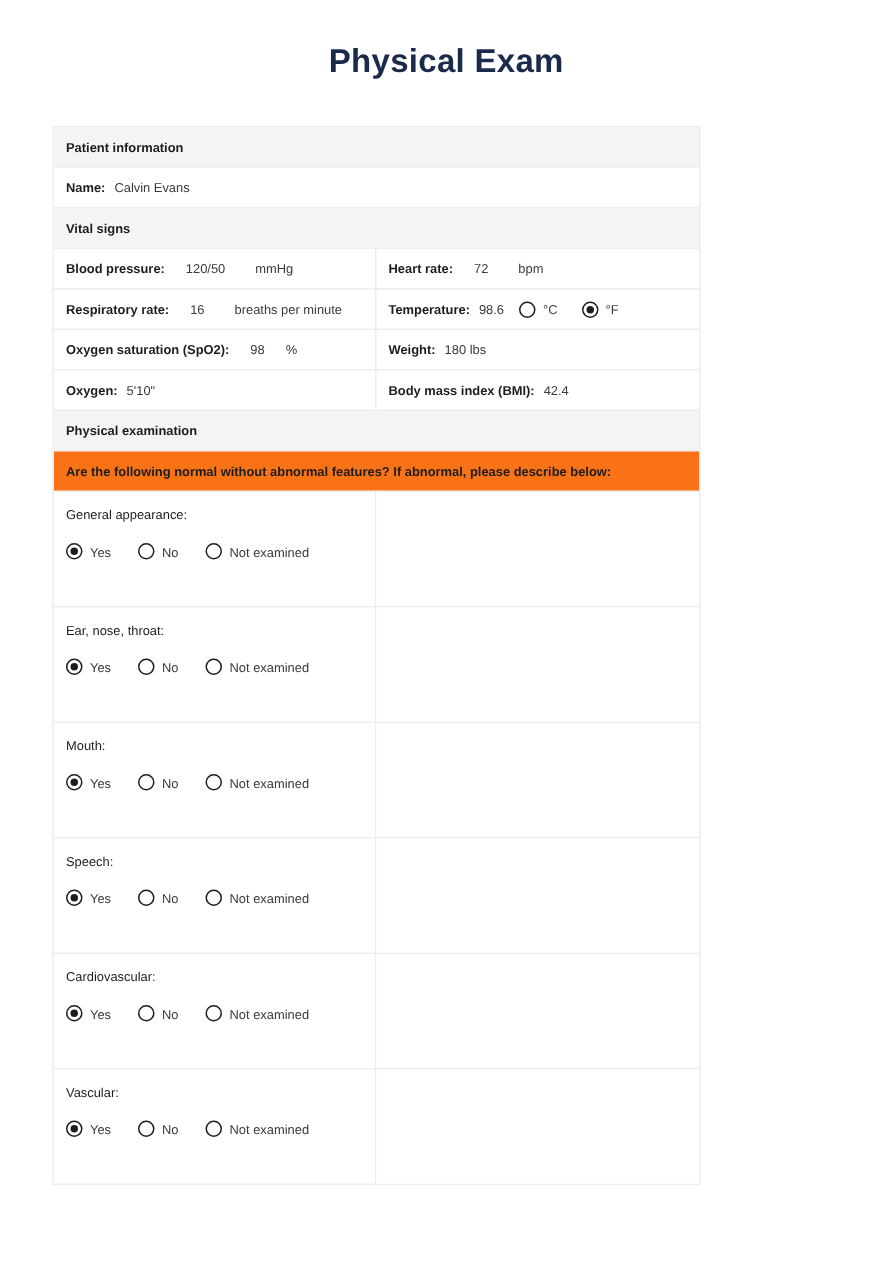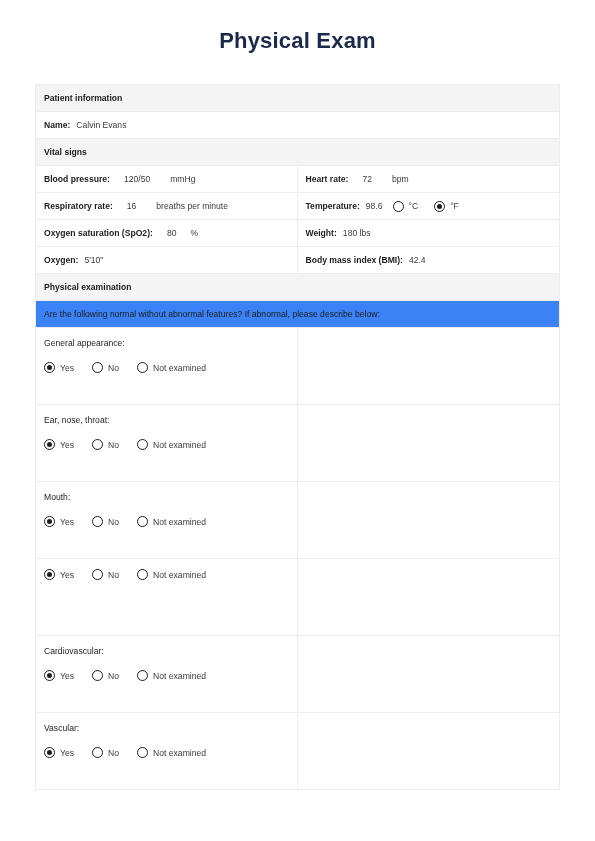--- a/index.html
+++ b/index.html
@@ -31,21 +31,21 @@
     font-size: 22px;
     font-weight: bold;
     color: #1b2a4a;
     letter-spacing: 0.2px;
   }
 
   .form-table {
     position: absolute;
     left: 35px;
     top: 84px;
-    width: 525px;
+    width: 432px;
     border: 1px solid #ededed;
     border-bottom: none;
     box-sizing: border-box;
     background: #ffffff;
   }
 
   .row {
     display: flex;
     width: 100%;
     border-bottom: 1px solid #ededed;
@@ -58,26 +58,26 @@
     line-height: 26px;
     padding: 0 8px;
     font-size: 8.6px;
     font-weight: bold;
     color: #1d1d1d;
     box-sizing: border-box;
     width: 100%;
   }
 
   .question-head {
-    background: #3b82f6;
+    background: #f97316;
     height: 26px;
     line-height: 26px;
     padding: 0 8px;
     font-size: 8.6px;
-    font-weight: normal;
+    font-weight: bold;
     color: #1d1d1d;
     box-sizing: border-box;
     width: 100%;
   }
 
   .cell {
     box-sizing: border-box;
     padding: 0 8px;
     height: 26px;
     line-height: 26px;
@@ -242,21 +242,21 @@
             <span>°F</span>
           </span>
         </span>
       </div>
     </div>
 
     <div class="row">
       <div class="cell cell-half cell-left-div">
         <span class="lbl">Oxygen saturation (SpO2):</span>
         <span class="gap-md"></span>
-        <span class="val">80</span>
+        <span class="val">98</span>
         <span class="gap-md"></span>
         <span class="unit">%</span>
       </div>
       <div class="cell cell-half">
         <span class="lbl">Weight:</span>
         <span class="gap-sm"></span>
         <span class="val">180 lbs</span>
       </div>
     </div>
 
@@ -337,20 +337,21 @@
               <span class="radio-item">
                 <span class="radio"></span>
                 <span>Not examined</span>
               </span>
             </div>
           </div>
           <div class="exam-right"></div>
         </div>
         <div class="exam-row">
           <div class="exam-left">
+            <div class="exam-label">Speech:</div>
             <div class="exam-options">
               <span class="radio-item">
                 <span class="radio checked"></span>
                 <span>Yes</span>
               </span>
               <span class="radio-item">
                 <span class="radio"></span>
                 <span>No</span>
               </span>
               <span class="radio-item">

